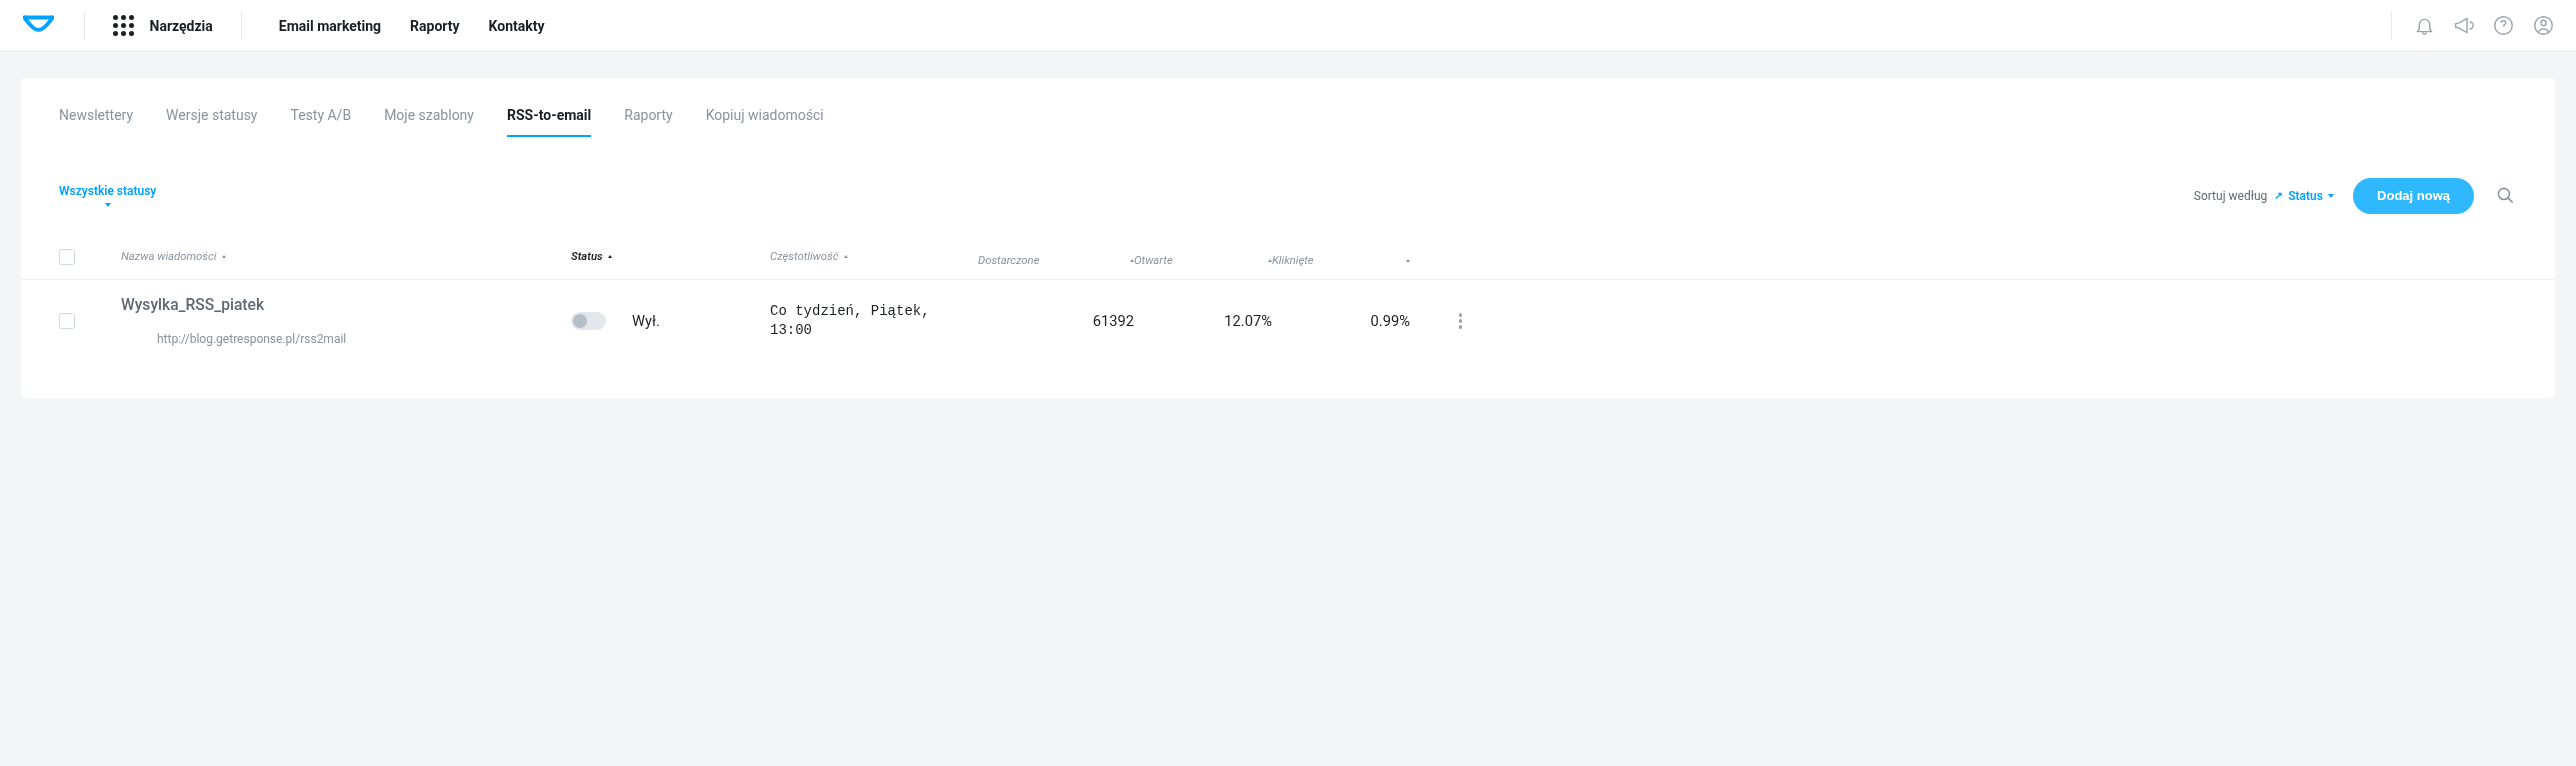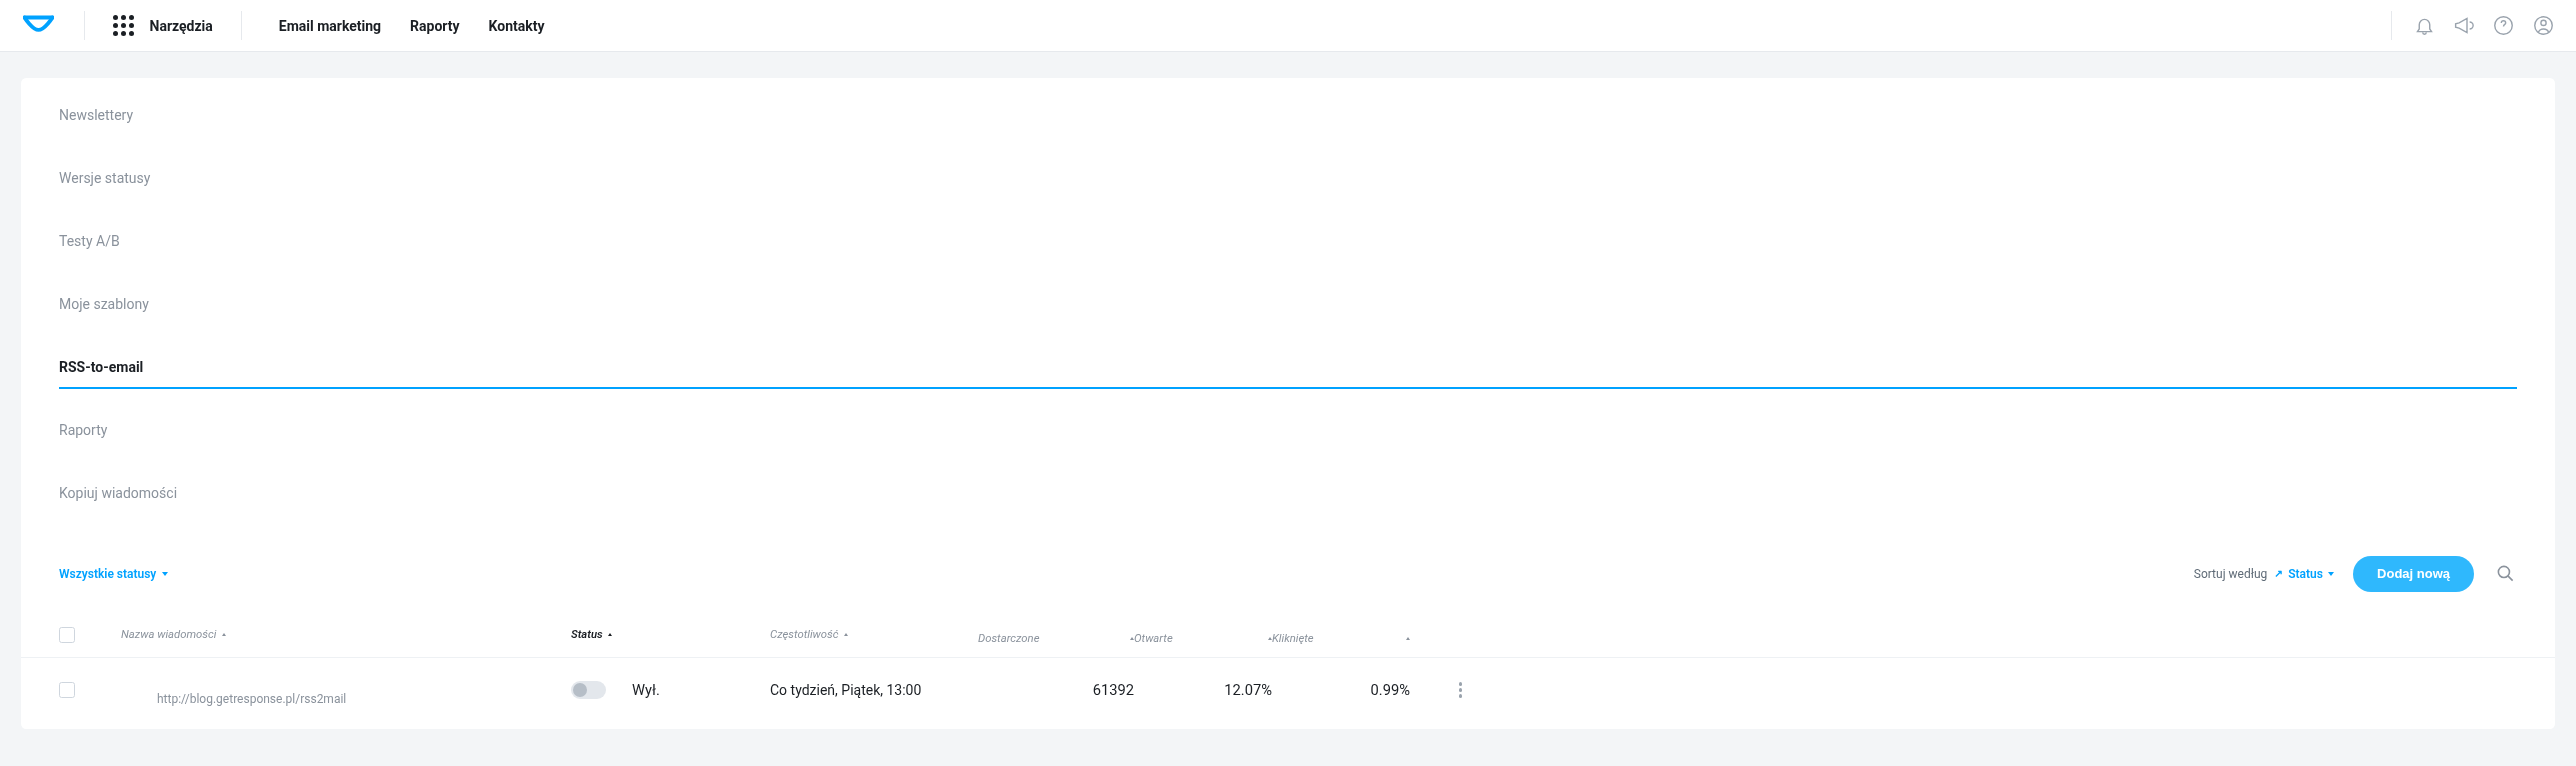--- a/index.html
+++ b/index.html
@@ -39,32 +39,32 @@
   .page-wrap { padding: 26px 21px 0; }
   .card {
     background:#fff;
     border-radius:5.2px;
     padding: 0;
     min-height: 320px;
     position:relative;
   }
 
   
-  .tabs { display:flex; gap:33px; padding: 29px 38px 0; border-bottom:0.9px solid transparent;flex-direction:column; }
+  .tabs { display:flex; gap:33px; padding: 29px 38px 0; border-bottom:0.9px solid transparent; }
   .tab {
     font-size:14px; color:#8a929c; padding-bottom:12px; cursor:pointer;
     border-bottom:2.6px solid transparent;
   }
   .tab.active { color:#1b1f24; border-bottom-color:#00a2ff;font-weight:bold; }
 
   
   .action-row {
     display:flex; align-items:center; padding: 40px 38px 24px;
   }
-  .filter-link { color:#00a2ff; font-size:12px; font-weight:600; display:flex; align-items:center; gap:5.2px; cursor:pointer; }
+  .filter-link { color:#00a2ff; font-size:12px; font-weight:600; display:flex; align-items:center; gap:5.2px; cursor:pointer;flex-direction:column; }
   .caret-down {
     width:0; height:0; border-left:3.5px solid transparent; border-right:3.5px solid transparent;
     border-top:4.3px solid #00a2ff; display:inline-block;
   }
   .action-right { margin-left:auto; display:flex; align-items:center; gap:19px;justify-content:flex-end; }
   .sort-label { color:#5f6b77; font-size:12px; }
   .sort-val { color:#00a2ff; font-size:12px; font-weight:600; display:inline-flex; align-items:center; gap:5.2px; }
   .sort-arrow { color:#00a2ff; font-size:10.4px; }
   .btn-primary {
     background:#2fb8fd; color:#fff; border:none; border-radius:865px;
@@ -103,21 +103,21 @@
   .msg-url  { font-size:12px; color:#8a929c; margin-top:18px;padding-left:36px; }
   .toggle-cell { display:flex; align-items:center; gap:26px; }
   .toggle {
     width:35px; height:17.3px; background:#e3e7ec; border-radius:865px; position:relative; cursor:pointer;
   }
   .toggle::after {
     content:""; position:absolute; left:1.7px; top:1.7px; width:14px; height:14px;
     background:#b6bec7; border-radius:50%;
   }
   .toggle-label { font-size:14.7px; color:#1b1f24; }
-  .freq { font-size:14px; color:#1b1f24; line-height:1.35; }
+  .freq { font-size:14px; color:#1b1f24; line-height:1.35;font-family:Liberation Mono, monospace; }
   .num  { font-size:14.7px; color:#1b1f24; text-align:right; }
   .kebab { display:flex; flex-direction:column; gap:2.6px; align-items:center; cursor:pointer; }
   .kebab span { width:3.5px; height:3.5px; background:#9aa3ad; border-radius:50%; }
 
 </style>
 </head>
 <body>
 
 <div class="topbar">
   <div class="topbar-left">
@@ -245,20 +245,21 @@
           <span class="sort-caret"></span>
       </div>
       <div></div>
     </div>
 
     <div class="tbl-row">
       <div>
           <div class="chk"></div>
         </div>
       <div>
+        <div class="msg-name">Wysylka_RSS_piatek</div>
         <div class="msg-url">http://blog.getresponse.pl/rss2mail</div>
       </div>
       <div class="toggle-cell">
         <div class="toggle"></div>
         <span class="toggle-label">Wył.</span>
       </div>
       <div class="freq">Co tydzień, Piątek, 13:00</div>
       <div class="num">61392</div>
       <div class="num">12.07%</div>
       <div class="num">0.99%</div>

